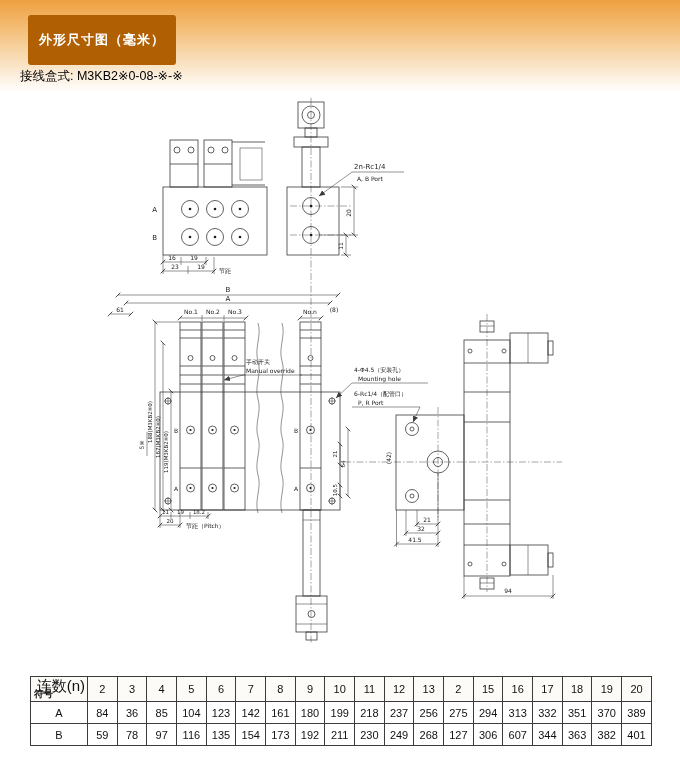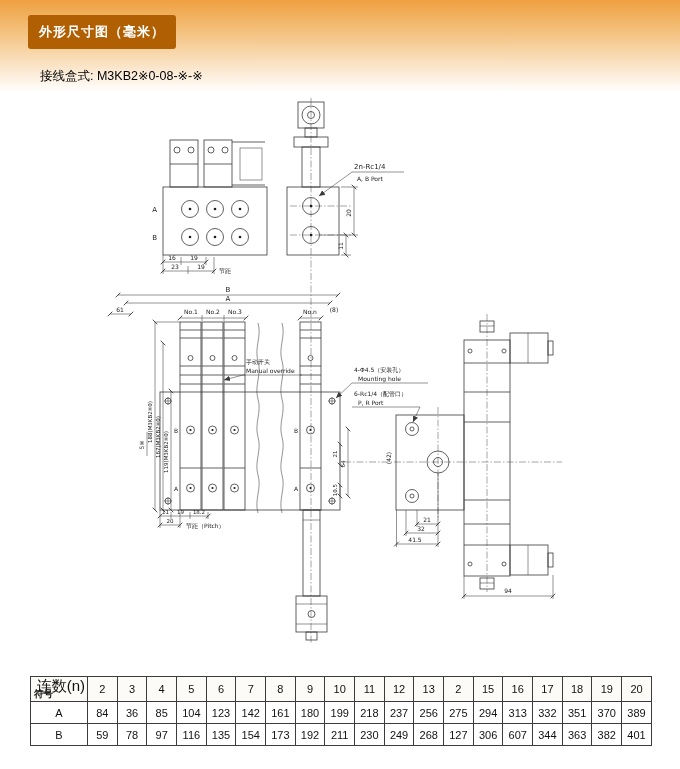--- a/index.html
+++ b/index.html
@@ -1,22 +1,22 @@
 <!DOCTYPE html>
 <html><head>
 <meta charset="utf-8">
 <style>
   html,body{margin:0;padding:0;background:#e8e8e8;}
   .page{position:relative;width:680px;height:769px;background:#ffffff;overflow:hidden;
         font-family:"Liberation Sans","DejaVu Sans",sans-serif;color:#111;}
   .topband{position:absolute;top:0;left:0;right:0;height:92px;
         background:linear-gradient(180deg,#efa040 0%,#f3bd75 30%,#ffffff 100%);}
   .badge{position:absolute;left:28px;top:15px;background:#b05f02;color:#fff;
-        font-size:13px;font-weight:bold;letter-spacing:1px;padding:8px 11px;border-radius:3px;}
-  .subtitle{position:absolute;left:40px;top:68px;font-size:12.5px;color:#000;}
+        font-size:13px;font-weight:bold;letter-spacing:1px;padding:16px 11px;border-radius:3px;}
+  .subtitle{position:absolute;left:20px;top:68px;font-size:12.5px;color:#000;}
   .drawing{position:absolute;left:0;top:92px;width:680px;height:566px;}
   svg{display:block;}
   svg text{font-family:"DejaVu Sans",sans-serif;fill:#1a1a1a;}
   .ln{stroke:#3a3a3a;stroke-width:0.8;fill:none;}
   .thin{stroke:#3a3a3a;stroke-width:0.55;fill:none;}
   .dim{stroke:#3a3a3a;stroke-width:0.55;fill:none;}
   .cl{stroke:#4a4a4a;stroke-width:0.5;stroke-dasharray:7 2 1.5 2;fill:none;}
   .dot{fill:#1a1a1a;stroke:none;}
   .t5{font-size:5.5px;}.t6{font-size:6px;}.t7{font-size:7px;}
   .spec-table{position:absolute;left:30px;right:28px;top:676px;}

